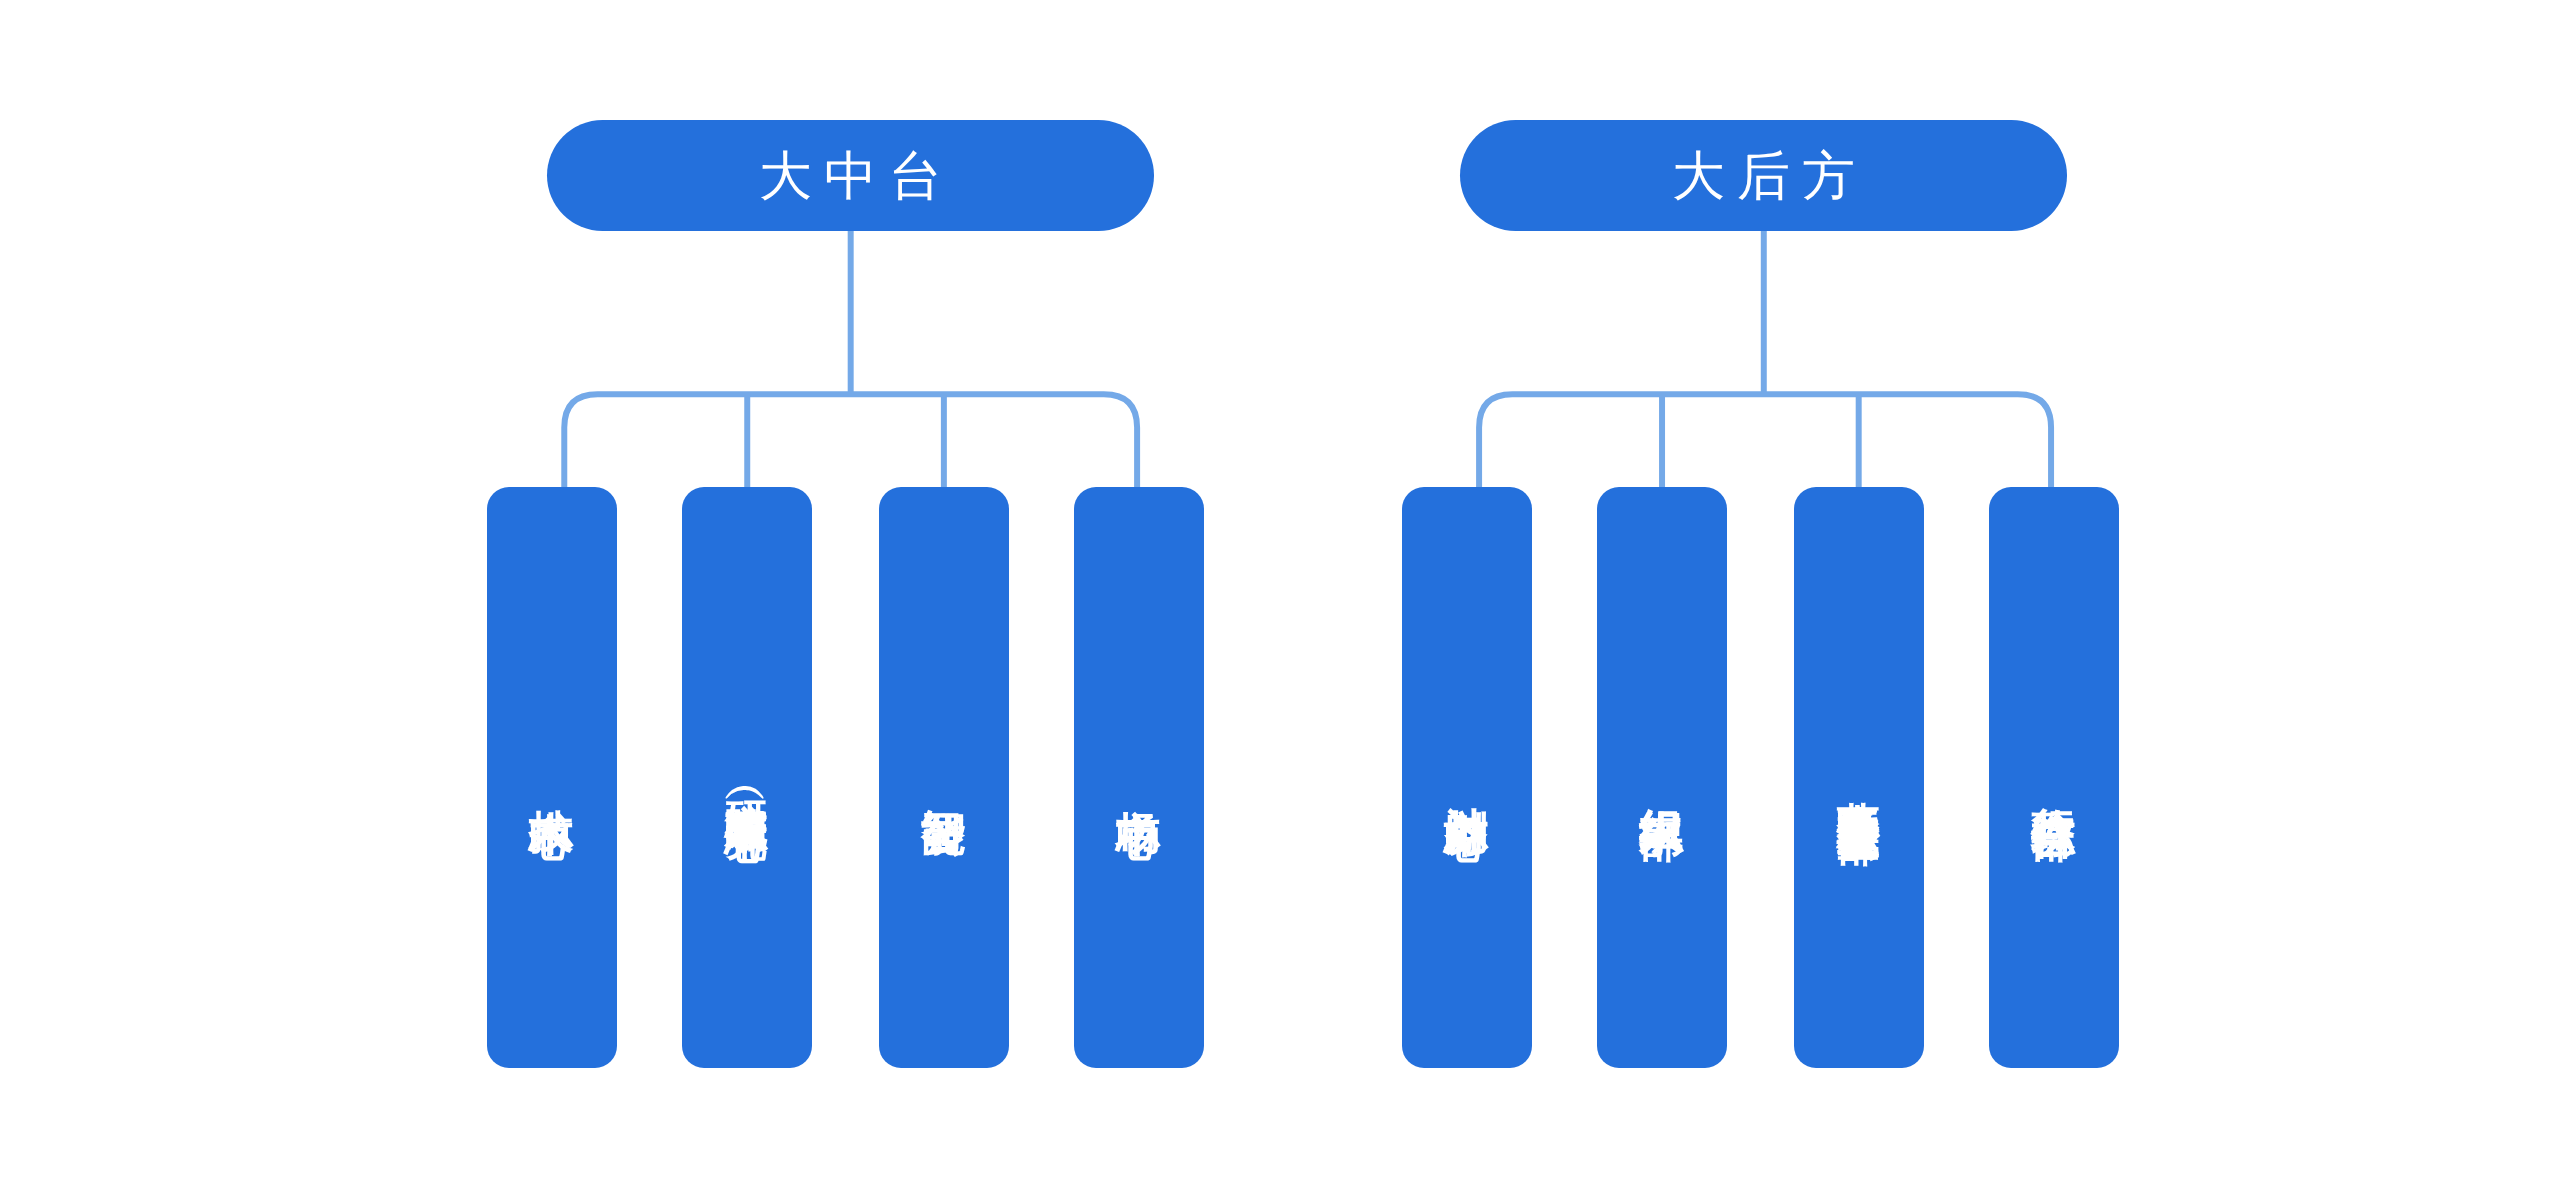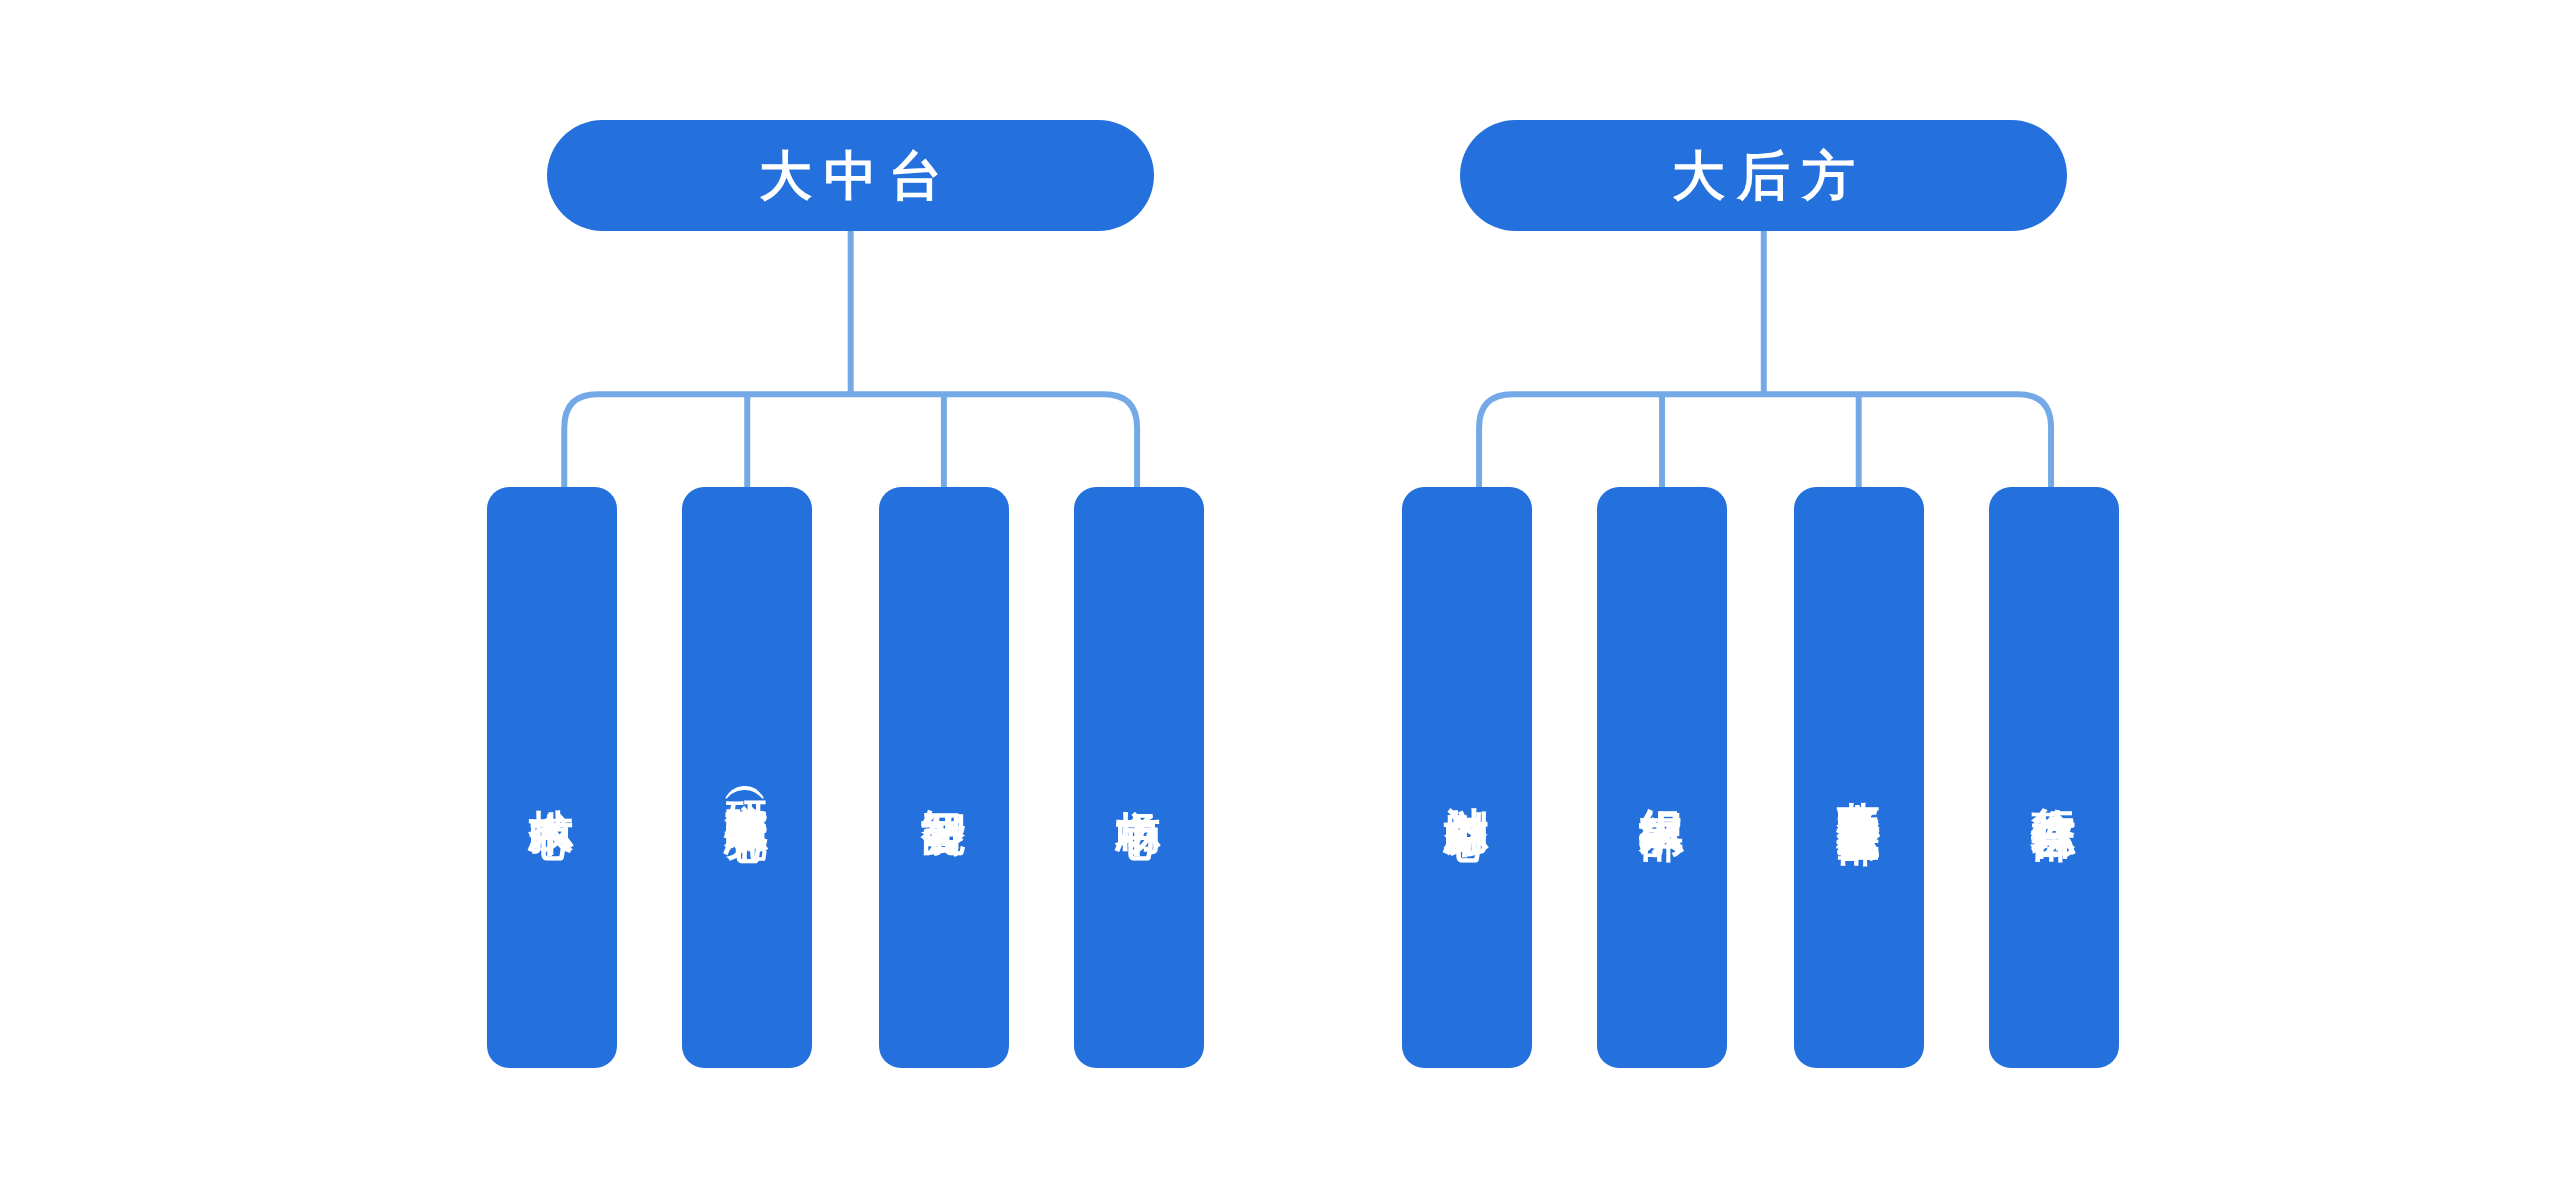--- a/index.html
+++ b/index.html
@@ -37,21 +37,21 @@
     display: flex;
     align-items: center;
     justify-content: center;
     background: #2470DC;
     border-radius: 60px;
     box-sizing: border-box;
   }
   .root-pill-label {
     color: #ffffff;
     font-size: 53px;
-    font-weight: bold;
+    font-weight: normal;
     letter-spacing: 12px;
     text-indent: 12px;
     line-height: 1;
     white-space: nowrap;
   }
 
   
   .leaf-box {
     position: absolute;
     background: #2470DC;

